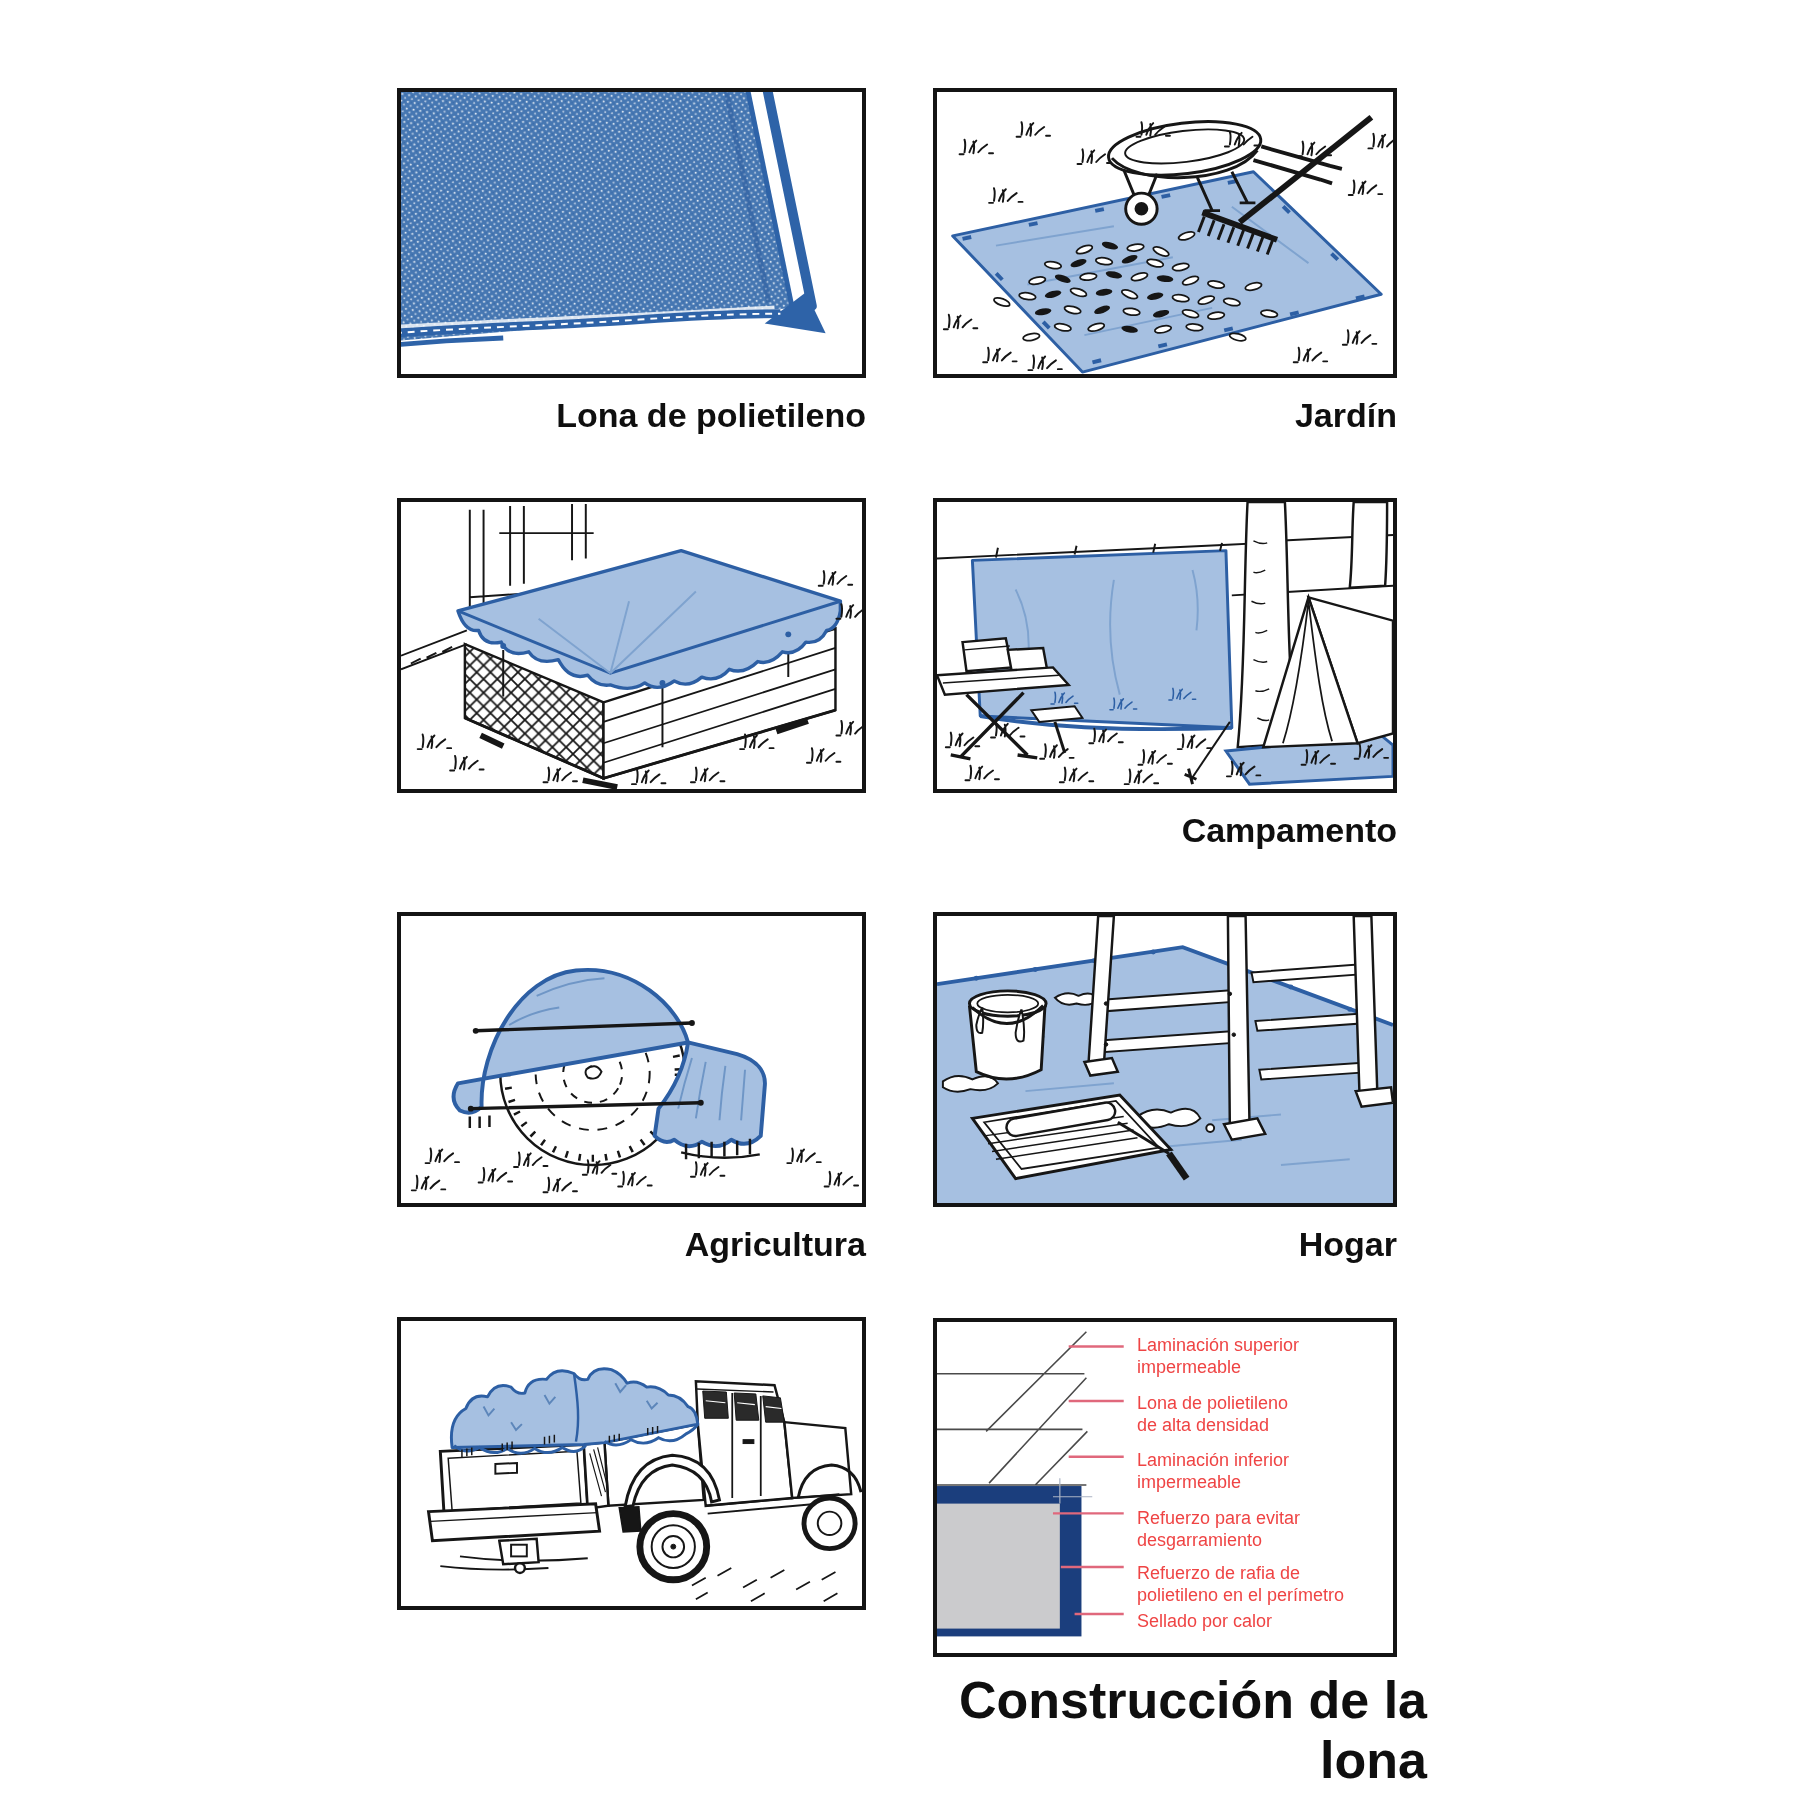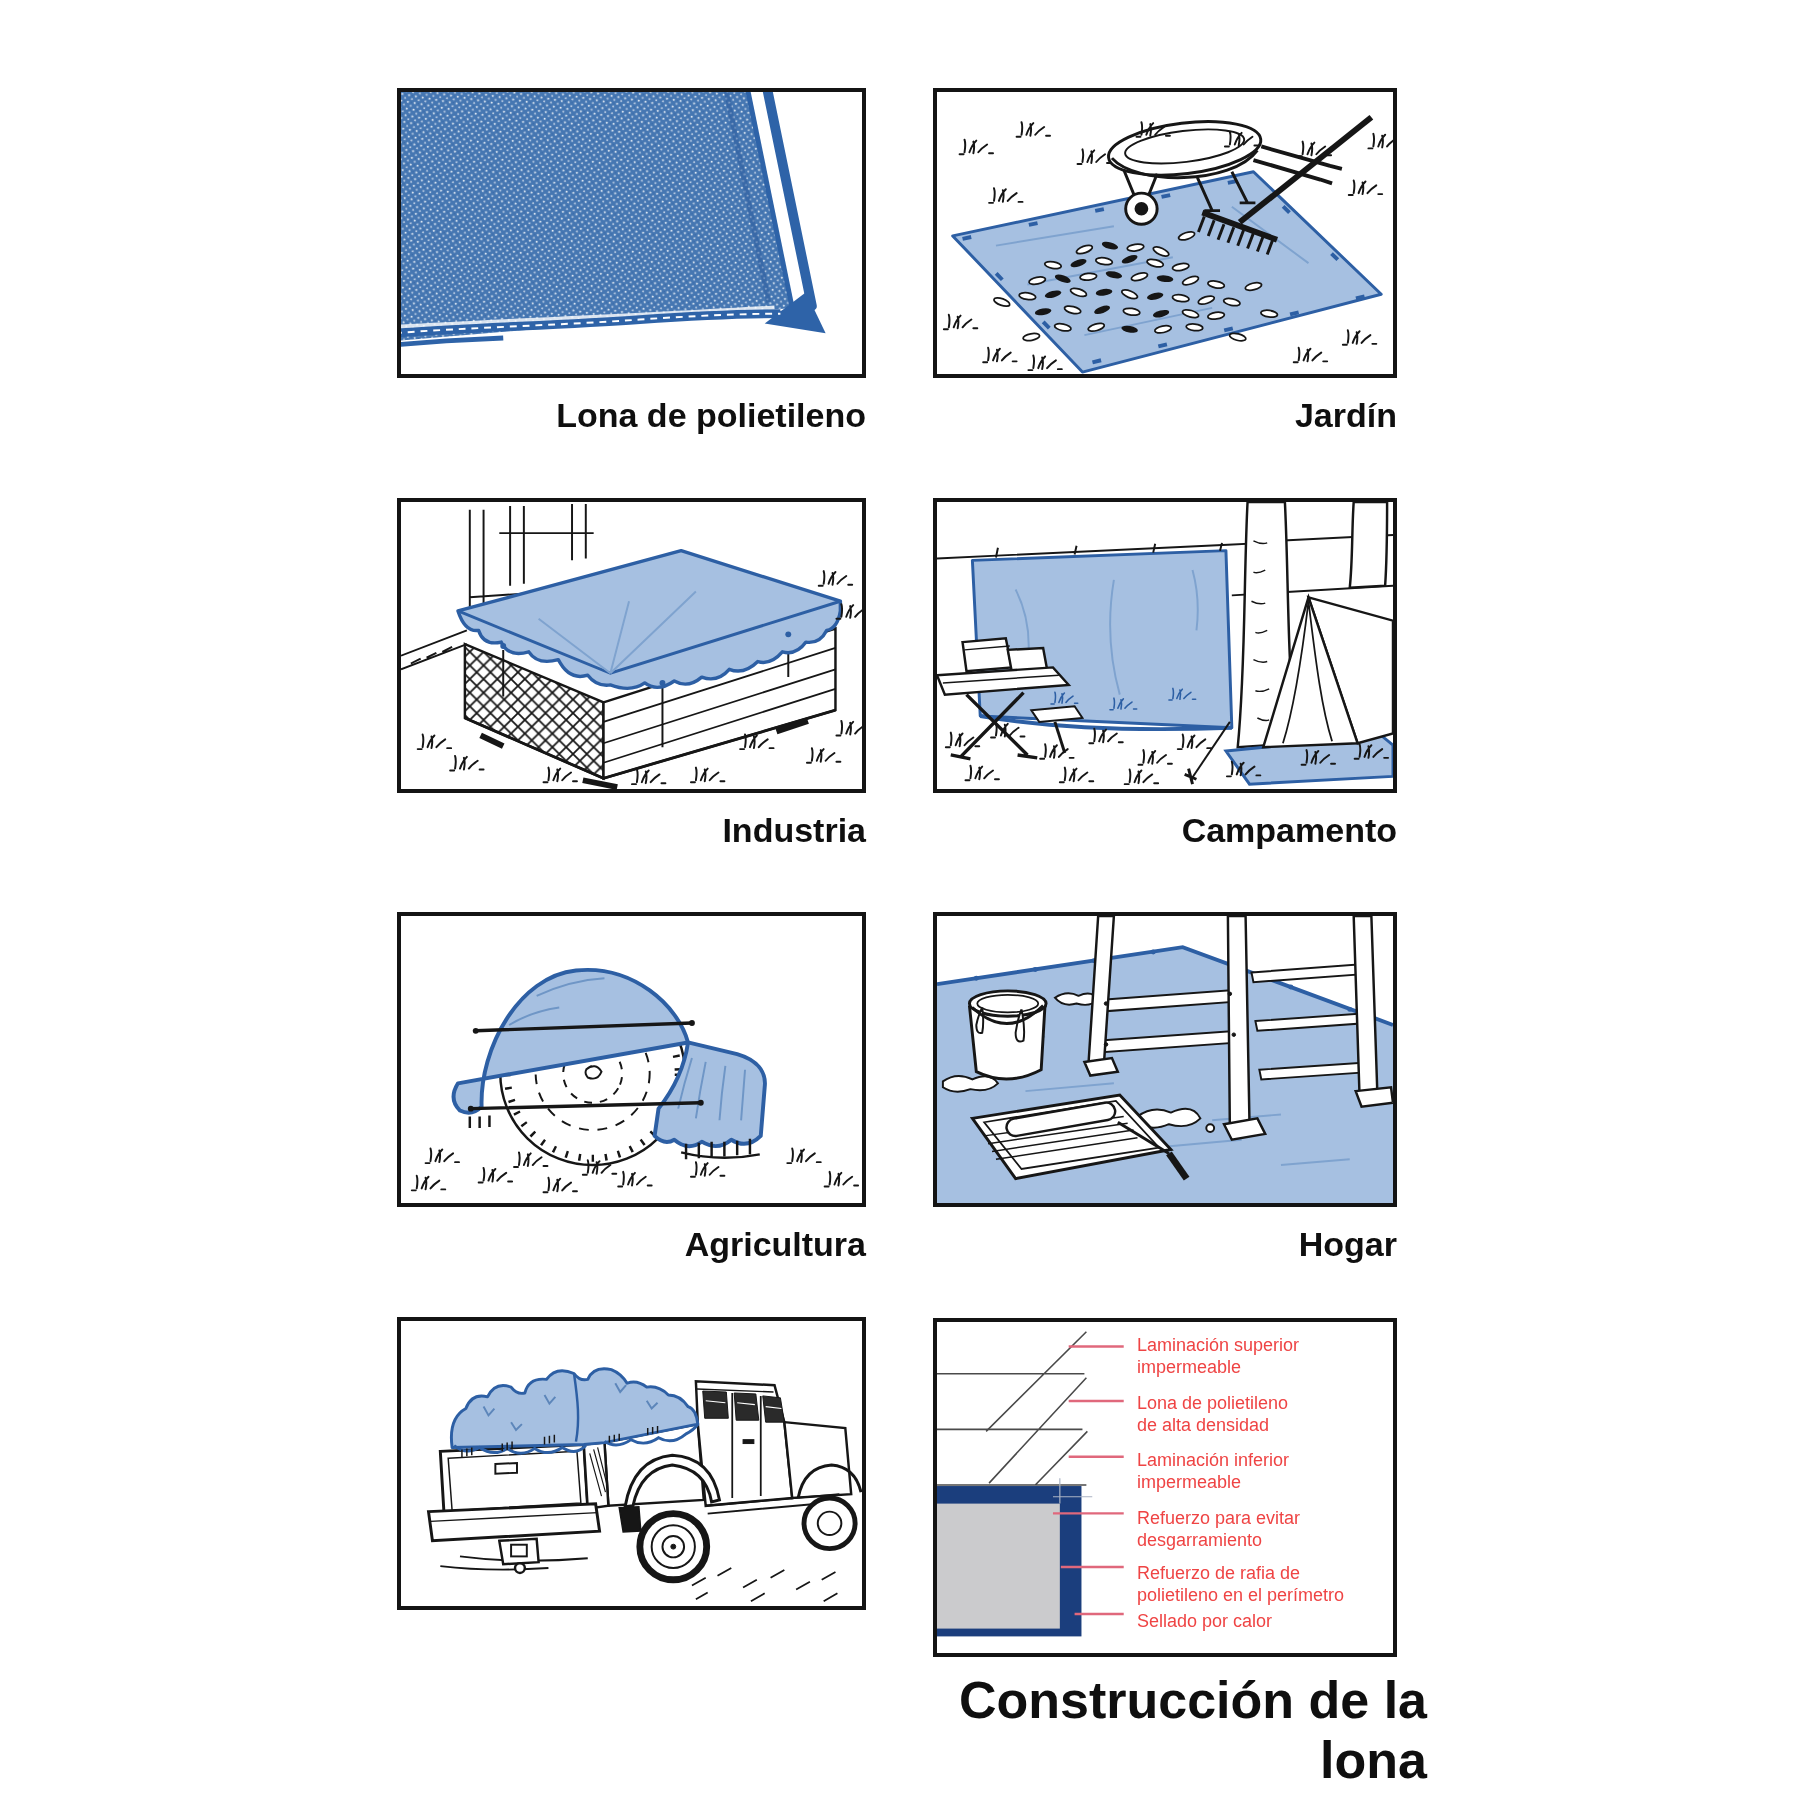--- a/index.html
+++ b/index.html
@@ -181,21 +181,20 @@
           <use href="#tuft" transform="translate(350,252)"></use>
         <use href="#tuft" transform="translate(418,266)"></use>
           <use href="#tuft" transform="translate(448,238)"></use>
         <use href="#tuft" transform="translate(300,286)"></use>
           <use href="#tuft" transform="translate(430,84)"></use>
         <use href="#tuft" transform="translate(448,118)"></use>
           <use href="#tuft" transform="translate(240,288)"></use>
       </g>
     </svg>
   </div>
-  <div class="caption" style="left:397px;top:811px;width:469px">Industria</div>
 
   <div class="panel" style="left:933px;top:498px;width:464px;height:295px">
     <svg viewBox="0 0 464 295" preserveAspectRatio="none">
       <g stroke="#161616" stroke-width="2" fill="none">
         <path d="M0,58 L296,44 L334,42 M342,40 L464,34 M300,96 L464,86"></path>
       </g>
       <g>
         <polygon points="36,60 294,50 300,232 44,220" fill="#a6c0e1" stroke="#2d5fa4" stroke-width="3" stroke-linejoin="round"></polygon>
         <path d="M60,57 l2,-10 M140,54 l2,-9 M220,52 l2,-9 M288,50 l2,-8" stroke="#161616" stroke-width="2" fill="none"></path>
         <path d="M80,90 q20,40 10,90 M180,80 q-10,60 6,118 M260,70 q8,30 4,62" stroke="#7fa3cf" stroke-width="2" fill="none"></path>

